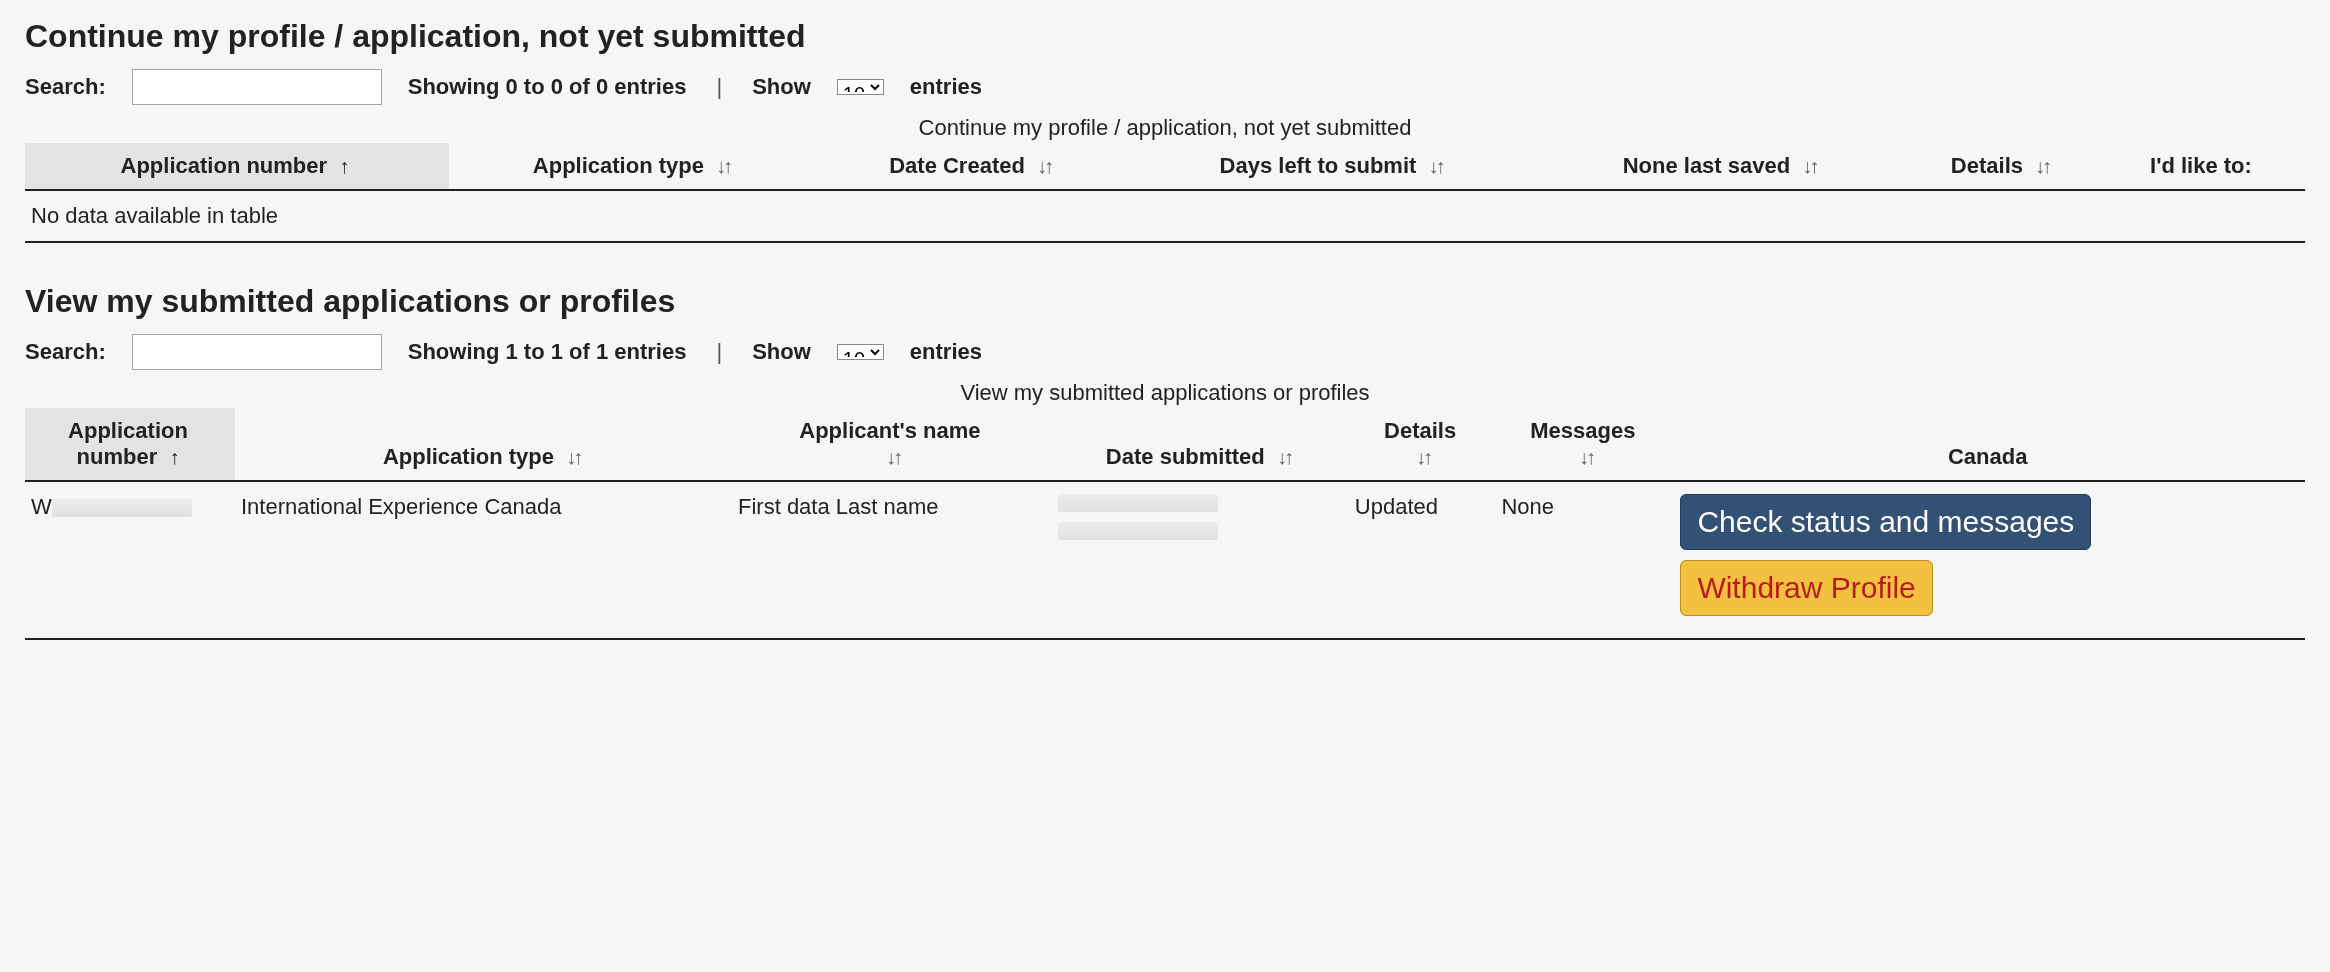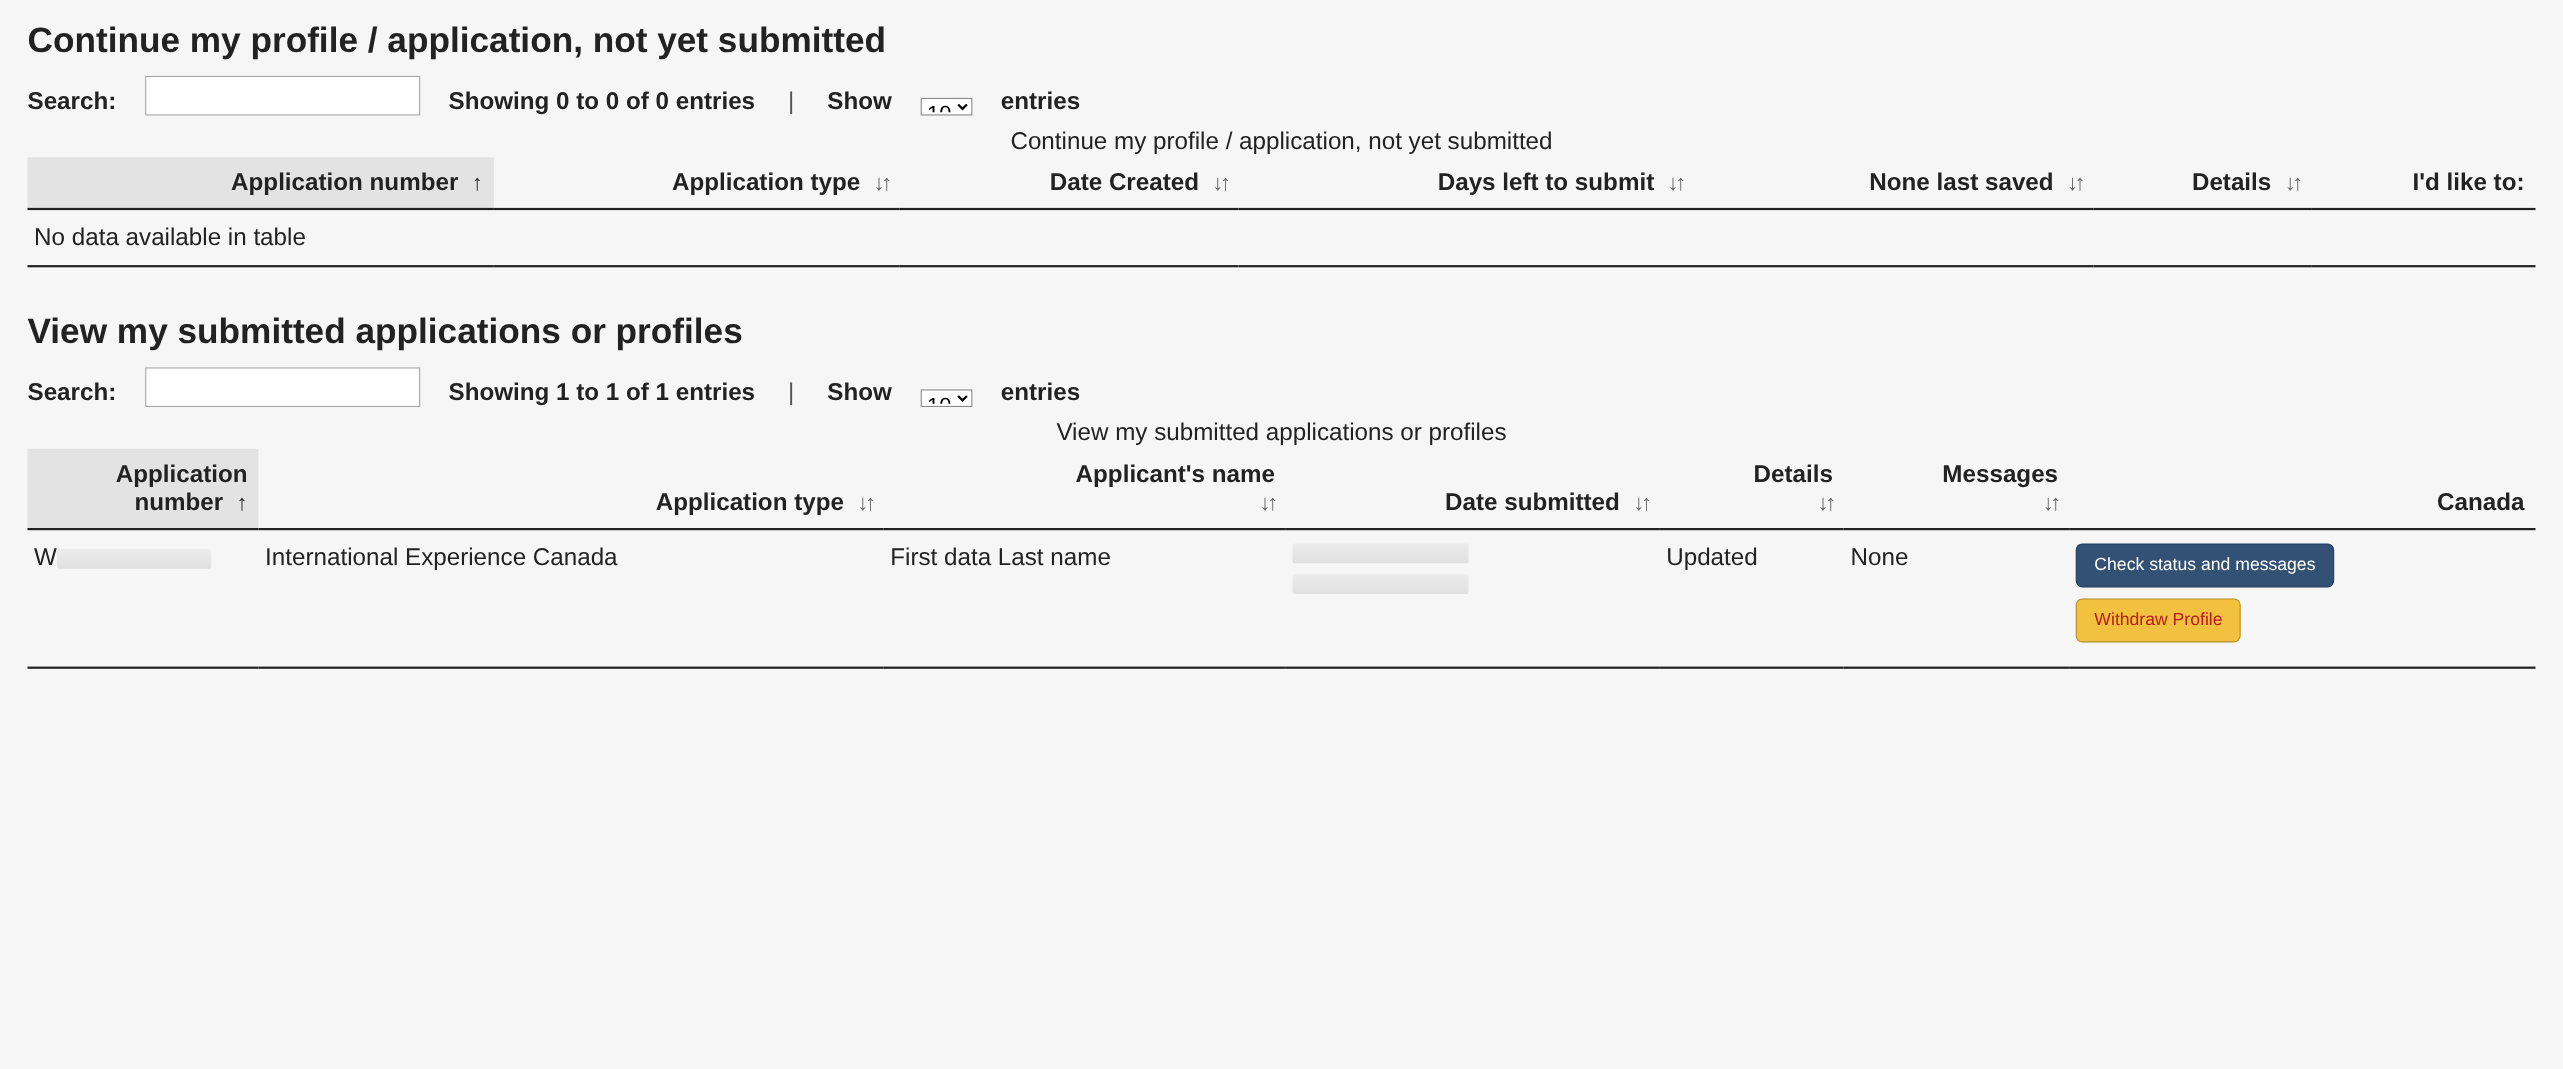--- a/index.html
+++ b/index.html
@@ -12,21 +12,21 @@
     font-size: 22px;
   }
   h2.section-title {
     font-size: 32px;
     font-weight: 700;
     margin: 8px 0 14px 0;
     color: #222;
   }
   .controls-row {
     display: flex;
-    align-items: flex-end;
+    align-items: center;
     gap: 26px;
     flex-wrap: wrap;
     margin-bottom: 2px;
   }
   .search-label {
     font-weight: 700;
     font-size: 22px;
   }
   .search-input {
     width: 250px;
@@ -61,21 +61,21 @@
     font-weight: 400;
     margin-top: 10px;
     margin-bottom: 2px;
   }
   table.data-table {
     width: 100%;
     border-collapse: collapse;
     margin-bottom: 40px;
   }
   table.data-table thead th {
-    text-align: right;
+    text-align: center;
     font-weight: 700;
     font-size: 22px;
     padding: 10px 10px 10px 6px;
     border-bottom: 2px solid #222;
     vertical-align: bottom;
     white-space: nowrap;
   }
   table.data-table thead th.wrap { white-space: normal; }
   table.data-table thead th.sorted-asc {
     background: #e3e3e3;
@@ -96,21 +96,21 @@
     border-bottom: 2px solid #222;
     vertical-align: top;
     font-size: 22px;
   }
   table.data-table tbody td.no-data {
     font-weight: 400;
   }
   .btn {
     display: inline-block;
     padding: 10px 16px;
-    font-size: 16px;
+    font-size: 30px;
     border-radius: 6px;
     cursor: pointer;
     margin-bottom: 10px;
     text-align: right;
     border: 1px solid transparent;
   }
   .btn-primary {
     background: #335075;
     color: #fff;
     border-color: #213b5c;

